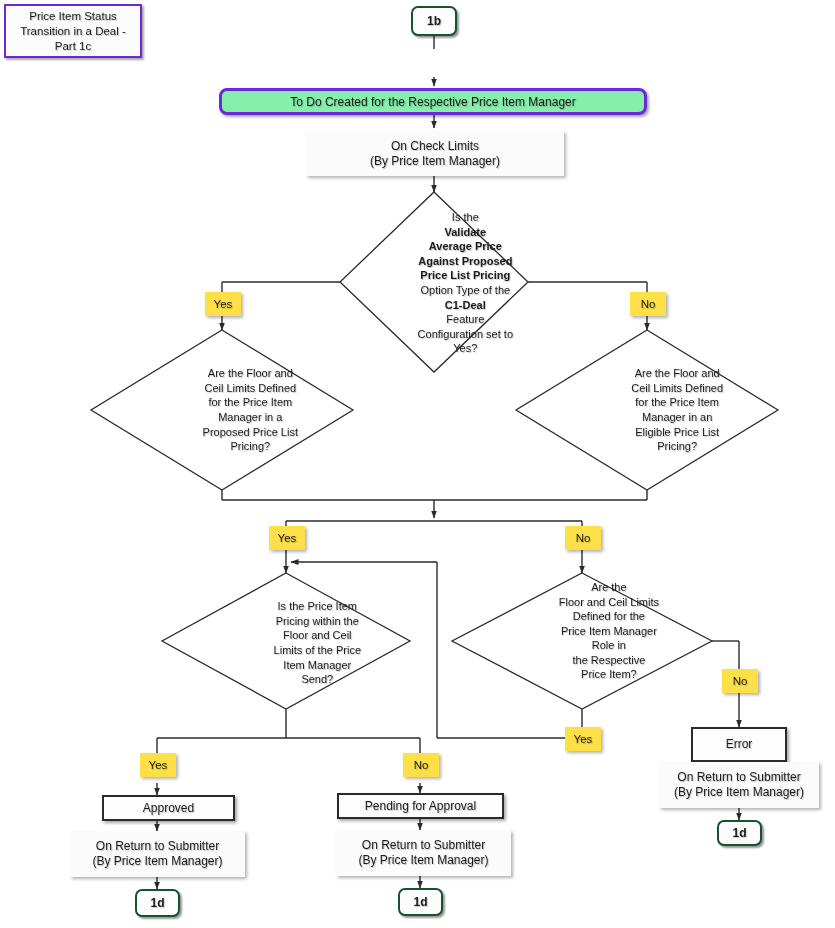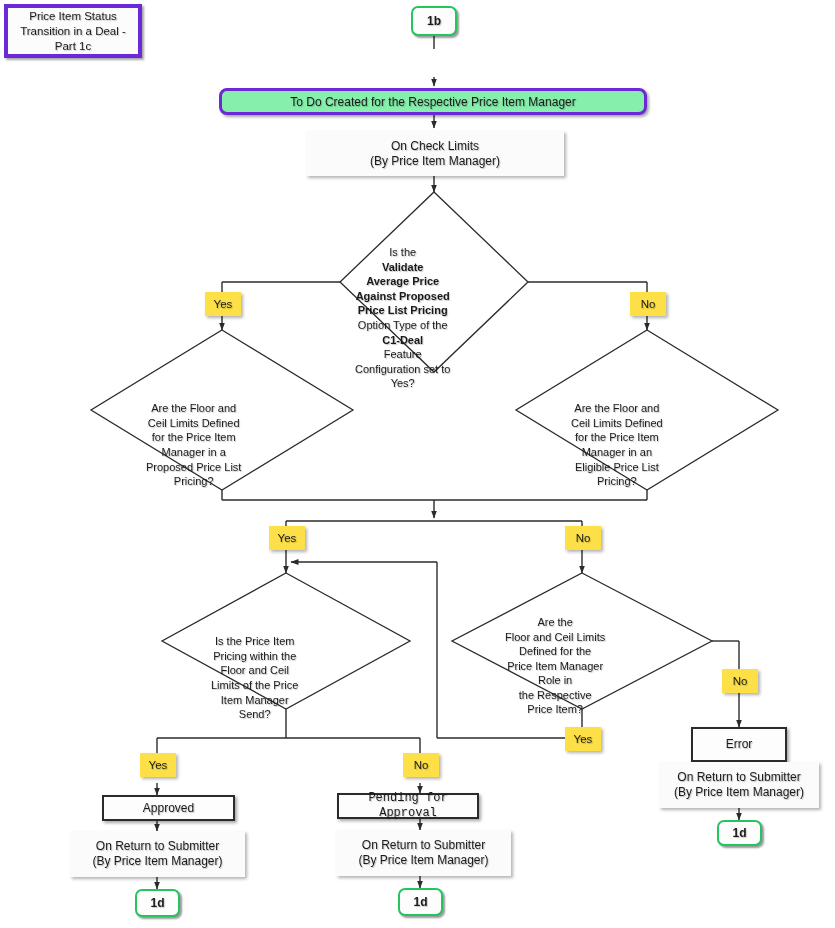--- a/index.html
+++ b/index.html
@@ -28,30 +28,30 @@
     position: absolute;
     box-sizing: border-box;
     display: flex;
     align-items: center;
     justify-content: center;
     text-align: center;
     color: #1a1a1a;
   }
   
   .title-box {
-    border: 4px solid #6d28d9;
+    border: 2px solid #6d28d9;
     background: #fcfcfc;
     box-shadow: 2px 2px 2px rgba(0,0,0,0.35);
     font-size: 11.5px;
     line-height: 15px;
     padding: 2px 4px;
   }
   
   .term {
-    border: 2px solid #22c55e;
+    border: 2px solid #14532d;
     border-radius: 7px;
     background: #fdfdfd;
     box-shadow: 2px 2px 2px rgba(0,0,0,0.4);
     font-size: 12px;
     font-weight: bold;
   }
   
   .proc {
     border: 2px solid #2b2b2b;
     background: #fdfdfd;
@@ -81,27 +81,26 @@
   .yn {
     background: #fde047;
     box-shadow: 2px 2px 3px rgba(0,0,0,0.30);
     font-size: 11.5px;
   }
   
   .dlabel {
     position: absolute;
     display: flex;
     align-items: center;
-    justify-content: flex-start;
+    justify-content: flex-end;
     text-align: center;
     font-size: 11px;
     line-height: 14.6px;
     color: #1a1a1a;
     pointer-events: none;
-    margin-top: 35px;
   }
   .dlabel span { display: block; }
   .b { font-weight: bold; }
   .tsh { text-shadow: 1px 1px 1px rgba(0,0,0,0.22); }
 </style>
 </head>
 <body>
 
 <div id="canvas">
 
@@ -293,21 +292,21 @@
   </div>
 
   <div class="node proc" style="left:691px; top:727px; width:96px; height:35px;">
     <span class="tsh">Error</span>
   </div>
 
   <div class="node proc" style="left:102px; top:795px; width:133px; height:26px;">
     <span class="tsh">Approved</span>
   </div>
 
-  <div class="node proc" style="left:337px; top:793px; width:142px; height:26px;font-family:Liberation Mono, monospace;">
+  <div class="node proc" style="left:337px; top:793px; width:167px; height:26px;">
     <span class="tsh">Pending for Approval</span>
   </div>
 
   <div class="node event" style="left:659px; top:762px; width:160px; height:46px;">
     <span class="tsh">On Return to Submitter</span>
     <span class="tsh">(By Price Item Manager)</span>
   </div>
 
   <div class="node event" style="left:70px; top:831px; width:175px; height:46px;">
     <span class="tsh">On Return to Submitter</span>

